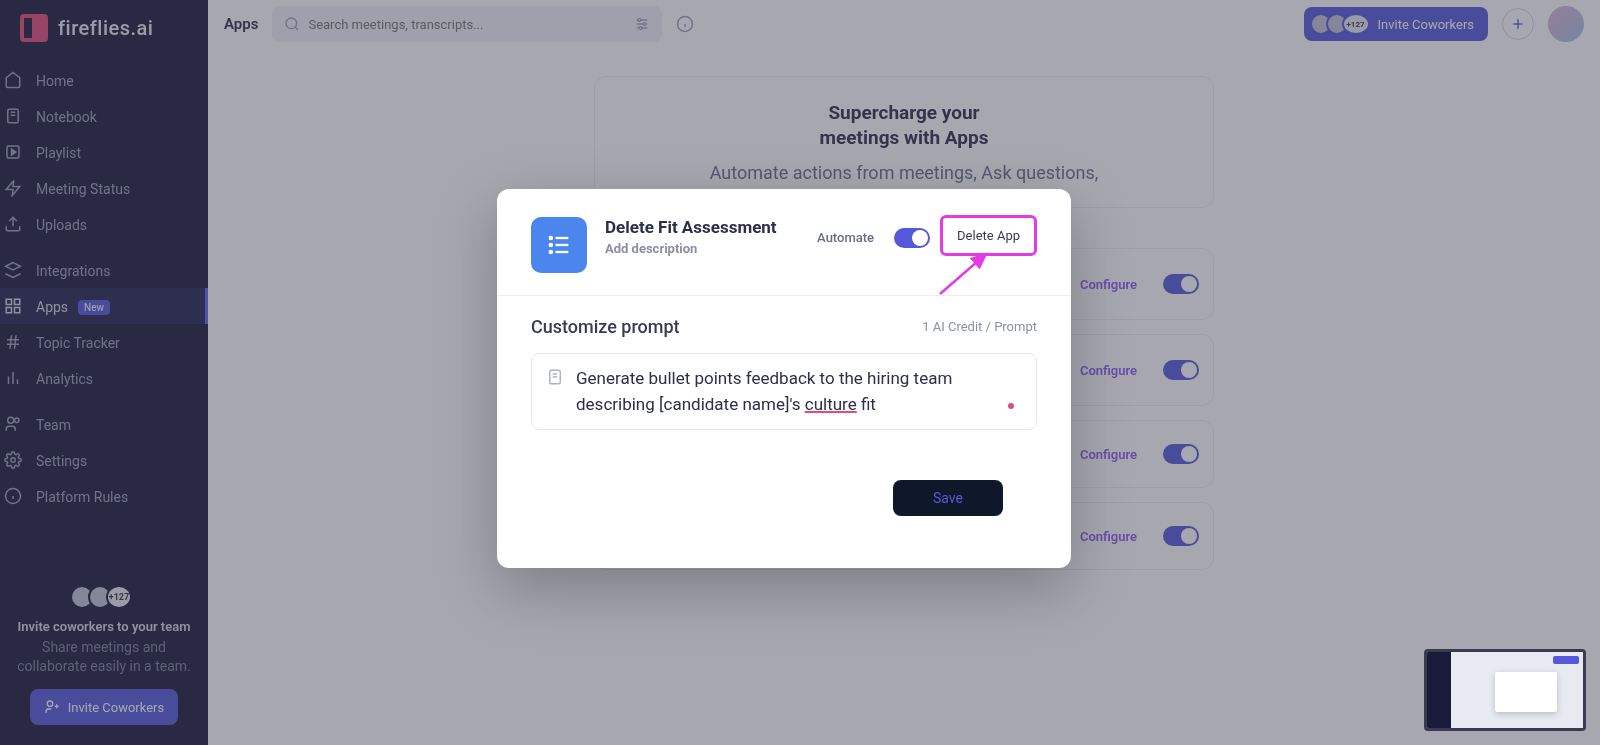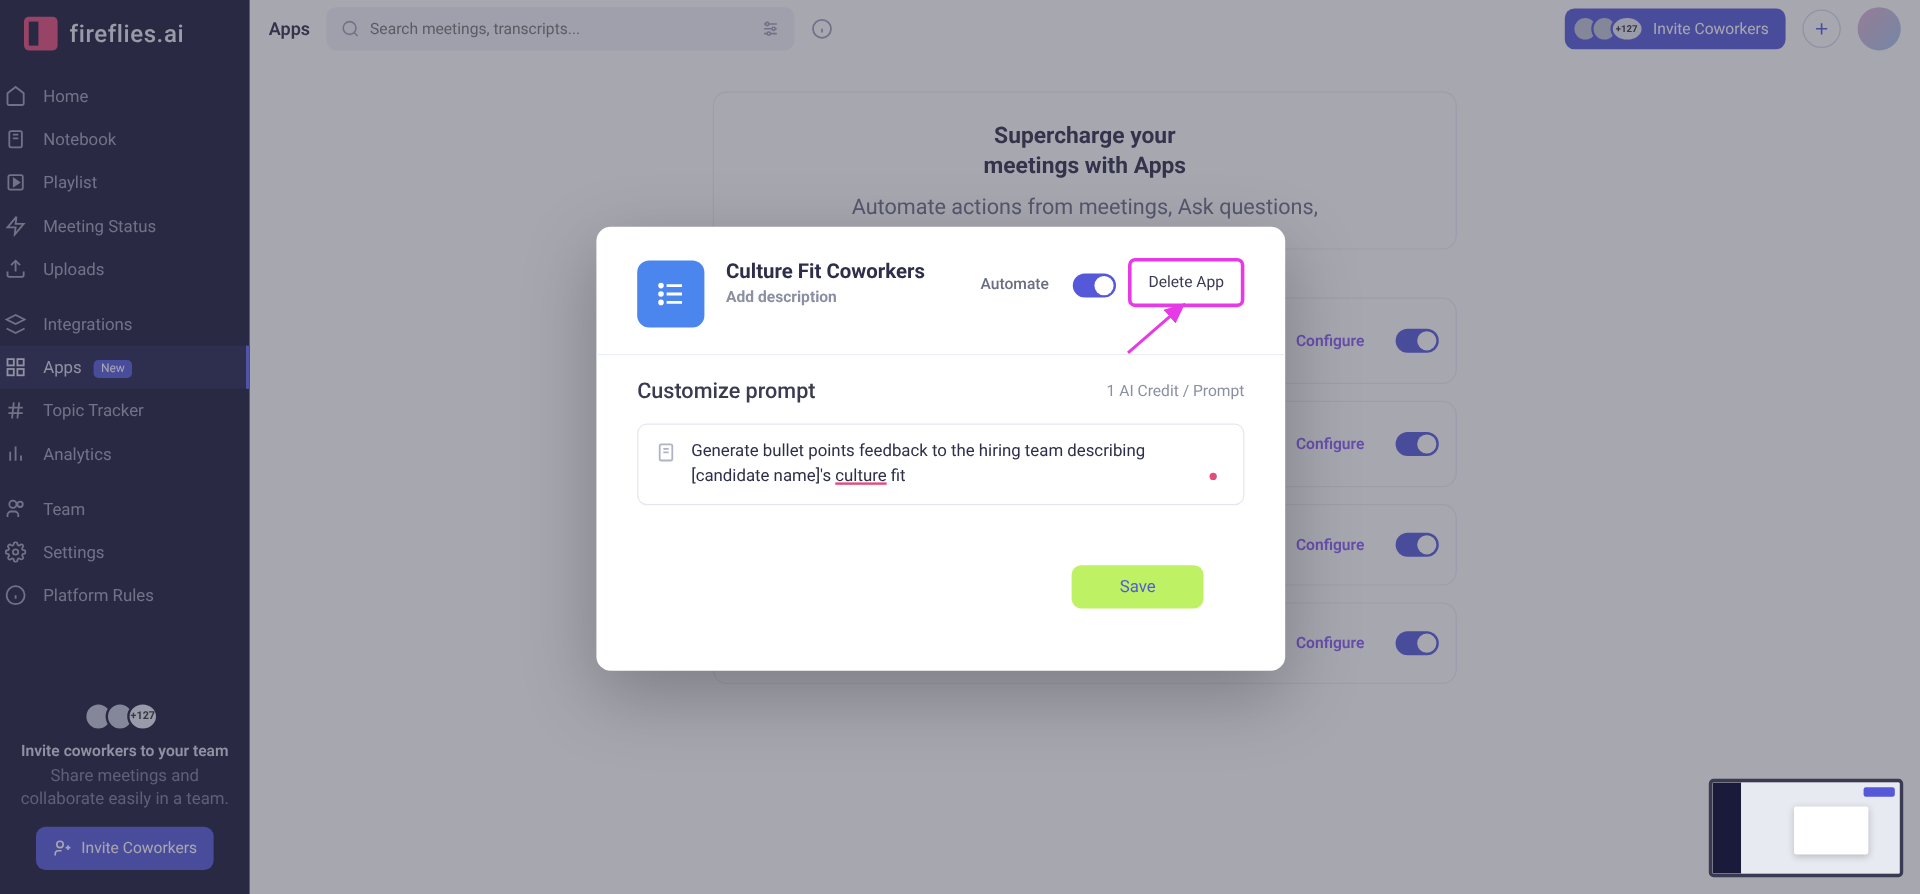--- a/index.html
+++ b/index.html
@@ -68,25 +68,25 @@
   .modal-head-right { margin-left: auto; display: flex; align-items: center; gap: 10px; }
   .automate-label { font-size: 13px; color: #6a6e85; font-weight: 500; }
   .delete-box { border: 3px solid #e63ae6; border-radius: 6px; padding: 10px 14px; font-size: 13px; color: #3a3b52; cursor: pointer; position: relative; top: -2px; }
   .modal-divider { height: 1px; background: #eceef5; }
   .modal-body { padding: 20px 34px 26px; }
   .prompt-row { display: flex; justify-content: space-between; align-items: center; margin-bottom: 16px; }
   .prompt-label { font-size: 18px; color: #3a3b52; font-weight: 500; }
   .credit-text { font-size: 13px; color: #8b8fa3; }
   .prompt-box { border: 1px solid #e5e7f0; border-radius: 8px; padding: 12px 14px; display: flex; gap: 12px; position: relative; }
   .prompt-box .doc-icon { width: 18px; height: 18px; color: #b0b3c6; flex-shrink: 0; margin-top: 2px; }
-  .prompt-text { font-size: 14px; color: #2d2e4a; line-height: 1.5; }
+  .prompt-text { font-size: 17px; color: #2d2e4a; line-height: 1.5; }
   .prompt-text .underlined { text-decoration: underline; text-decoration-color: #e24b7a; text-decoration-thickness: 2px; }
   .red-dot { position: absolute; right: 22px; bottom: 20px; width: 6px; height: 6px; background: #e24b7a; border-radius: 50%; }
   .modal-footer { display: flex; justify-content: flex-end; padding: 0 34px 26px; margin-top: 50px; }
-  .save-btn { background: #bef264; color: #5558d9; border: none; border-radius: 8px; padding: 10px 40px; font-size: 14px; cursor: pointer; }
+  .save-btn { background: #0f172a; color: #5558d9; border: none; border-radius: 8px; padding: 10px 40px; font-size: 14px; cursor: pointer; }
   
   
   .arrow { position: absolute; left: 936px; top: 248px; width: 60px; height: 50px; pointer-events: none; }
   
   
   .thumb { position: absolute; right: 14px; bottom: 14px; width: 162px; height: 82px; border: 3px solid #3a3b52; border-radius: 4px; background: #fff; overflow: hidden; }
   .thumb-inner { width: 100%; height: 100%; display: flex; }
   .thumb-side { width: 24px; background: #1a1b3a; }
   .thumb-main { flex: 1; background: #e8eaf2; position: relative; }
   .thumb-modal { position: absolute; left: 44px; top: 20px; width: 62px; height: 40px; background: #fff; border-radius: 2px; box-shadow: 0 2px 6px rgba(0,0,0,0.2); }
@@ -361,21 +361,21 @@
       <svg width="28" height="28" viewBox="0 0 24 24" fill="none" stroke="currentColor" stroke-width="2">
           <line x1="9" y1="6" x2="20" y2="6"></line>
           <line x1="9" y1="12" x2="20" y2="12"></line>
           <line x1="9" y1="18" x2="20" y2="18"></line>
           <circle cx="5" cy="6" r="1" fill="currentColor"></circle>
           <circle cx="5" cy="12" r="1" fill="currentColor"></circle>
           <circle cx="5" cy="18" r="1" fill="currentColor"></circle>
         </svg>
     </div>
     <div>
-      <div class="modal-title">Culture Fit Coworkers</div>
+      <div class="modal-title">Delete Fit Assessment</div>
       <div class="modal-sub">Add description</div>
     </div>
     <div class="modal-head-right">
       <span class="automate-label">Automate</span>
       <div class="toggle"></div>
       <div class="delete-box">Delete App</div>
     </div>
   </div>
   <div class="modal-divider"></div>
   <div class="modal-body">

